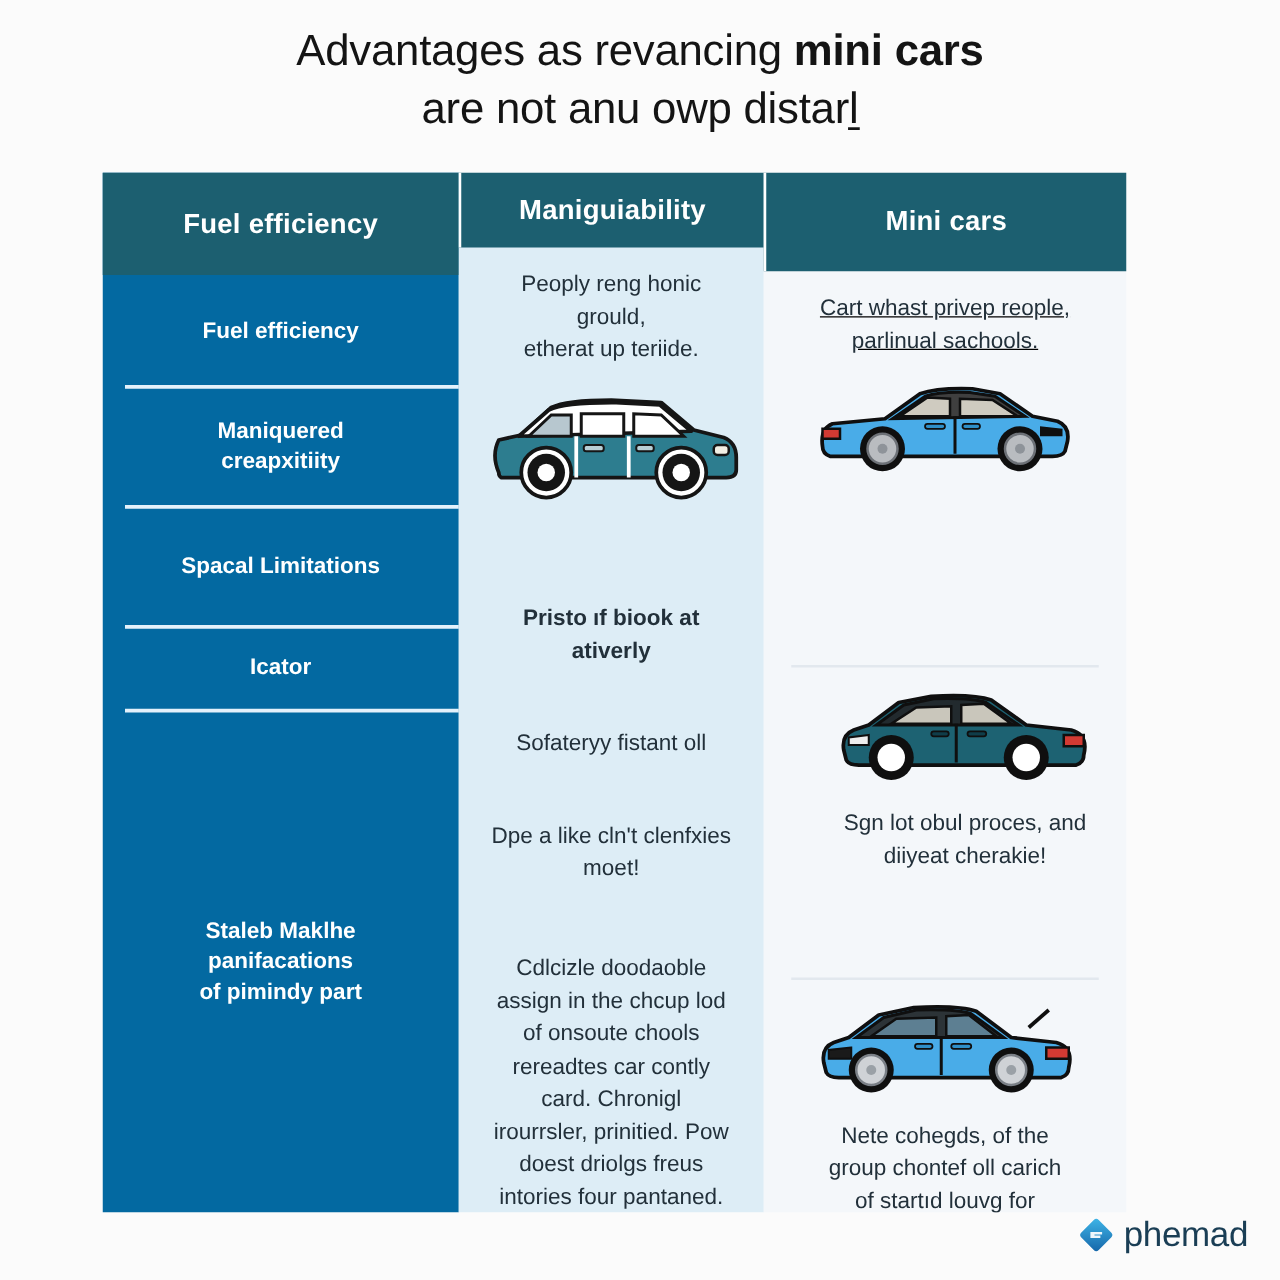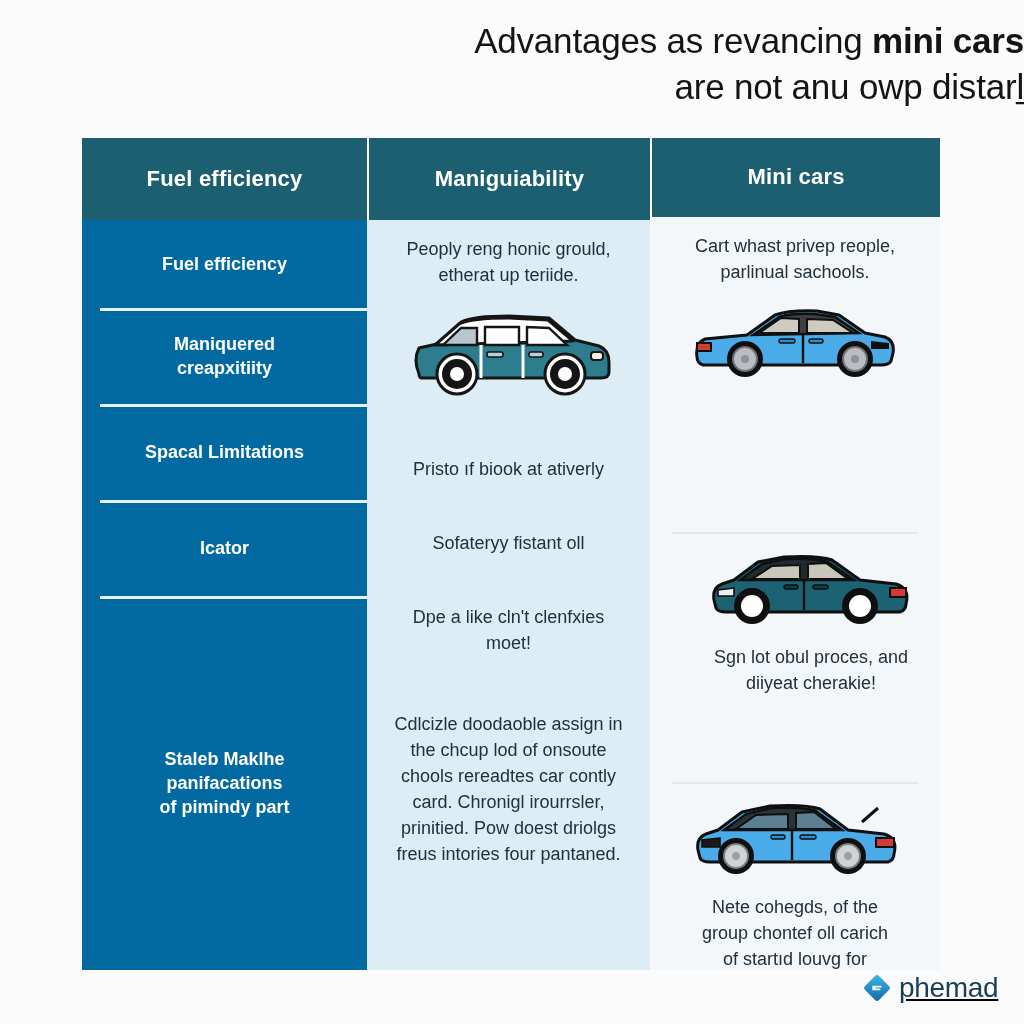--- a/index.html
+++ b/index.html
@@ -14,21 +14,21 @@
     overflow: hidden;
     position: relative;
   }
 
   
   .title-block {
     position: absolute;
     left: 0;
     top: 18px;
     width: 1024px;
-    text-align: right;
+    text-align: center;
     line-height: 1.30;
   }
   .title-line {
     font-size: 35px;
     color: #141414;
     letter-spacing: -0.2px;
     white-space: nowrap;
   }
   .title-line .bold { font-weight: bold; }
 
@@ -41,21 +41,21 @@
     height: 832px;
     display: flex;
     overflow: hidden;
   }
   .col {
     display: flex;
     flex-direction: column;
     position: relative;
   }
   .col-left   { width: 285px; background: #0369a1; }
-  .col-mid    { width: 283px; background: #ddedf6; }
+  .col-mid    { width: 244px; background: #ddedf6; }
   .col-right  { width: 290px; background: #f4f7fa; }
 
   
   .hdr {
     height: 82px;
     background: #1c5f70;
     display: flex;
     align-items: center;
     justify-content: center;
     box-sizing: border-box;
@@ -89,41 +89,41 @@
     top: 0;
     left: 18px;
     right: 0px;
     height: 3px;
     background: #e3f1fb;
   }
   .lcell-0 { height: 88px; }
   .lcell-1 { height: 96px; }
   .lcell-2 { height: 96px; }
   .lcell-3 { height: 96px; }
-  .lcell-4 { height: 96px; }
+  .lcell-4 { height: 67px; }
   .lcell-5 { flex: 1; }
 
   
   .mid-inner {
     flex: 1;
     display: flex;
     flex-direction: column;
     align-items: center;
     padding: 0 26px;
     box-sizing: border-box;
     color: #1d2b33;
   }
   .mid-para {
     text-align: center;
     font-size: 18px;
     line-height: 1.45;
     color: #22303a;
   }
   .mid-p0 { margin-top: 16px; }
-  .mid-p2 { margin-top: 52px; }
+  .mid-p2 { margin-top: 72px; font-weight: bold; }
   .mid-p3 { margin-top: 48px; }
   .mid-p4 { margin-top: 48px; }
   .mid-car { margin-top: 16px; }
 
   
   .rcell {
     box-sizing: border-box;
     display: flex;
     flex-direction: column;
     align-items: center;
@@ -138,38 +138,37 @@
     right: 22px;
     height: 2px;
     background: #e2e8ee;
   }
   .r-text {
     text-align: center;
     font-size: 18px;
     line-height: 1.45;
     color: #22303a;
   }
-  .rcell-0 { height: 328px; }
+  .rcell-0 { height: 328px; text-decoration: underline; }
   .rcell-1 { height: 260px; padding-left: 48px; }
   .rcell-2 { height: 188px; }
   .rcell-3 { flex: 1; }
 
   .r-top-text  { margin-top: 16px; }
   .r-car       { margin-top: 14px; }
   .r-bot-text  { margin-top: 10px; }
 
   
   .logo {
     position: absolute;
     left: 862px;
     top: 972px;
     display: flex;
     align-items: center;
     gap: 7px;
-    text-decoration: underline;
   }
   .logo-mark { width: 30px; height: 30px; display: block; }
   .logo-word {
     font-size: 28px;
     color: #1a3e55;
     letter-spacing: -0.3px;
   }
 </style>
 </head>
 <body>

